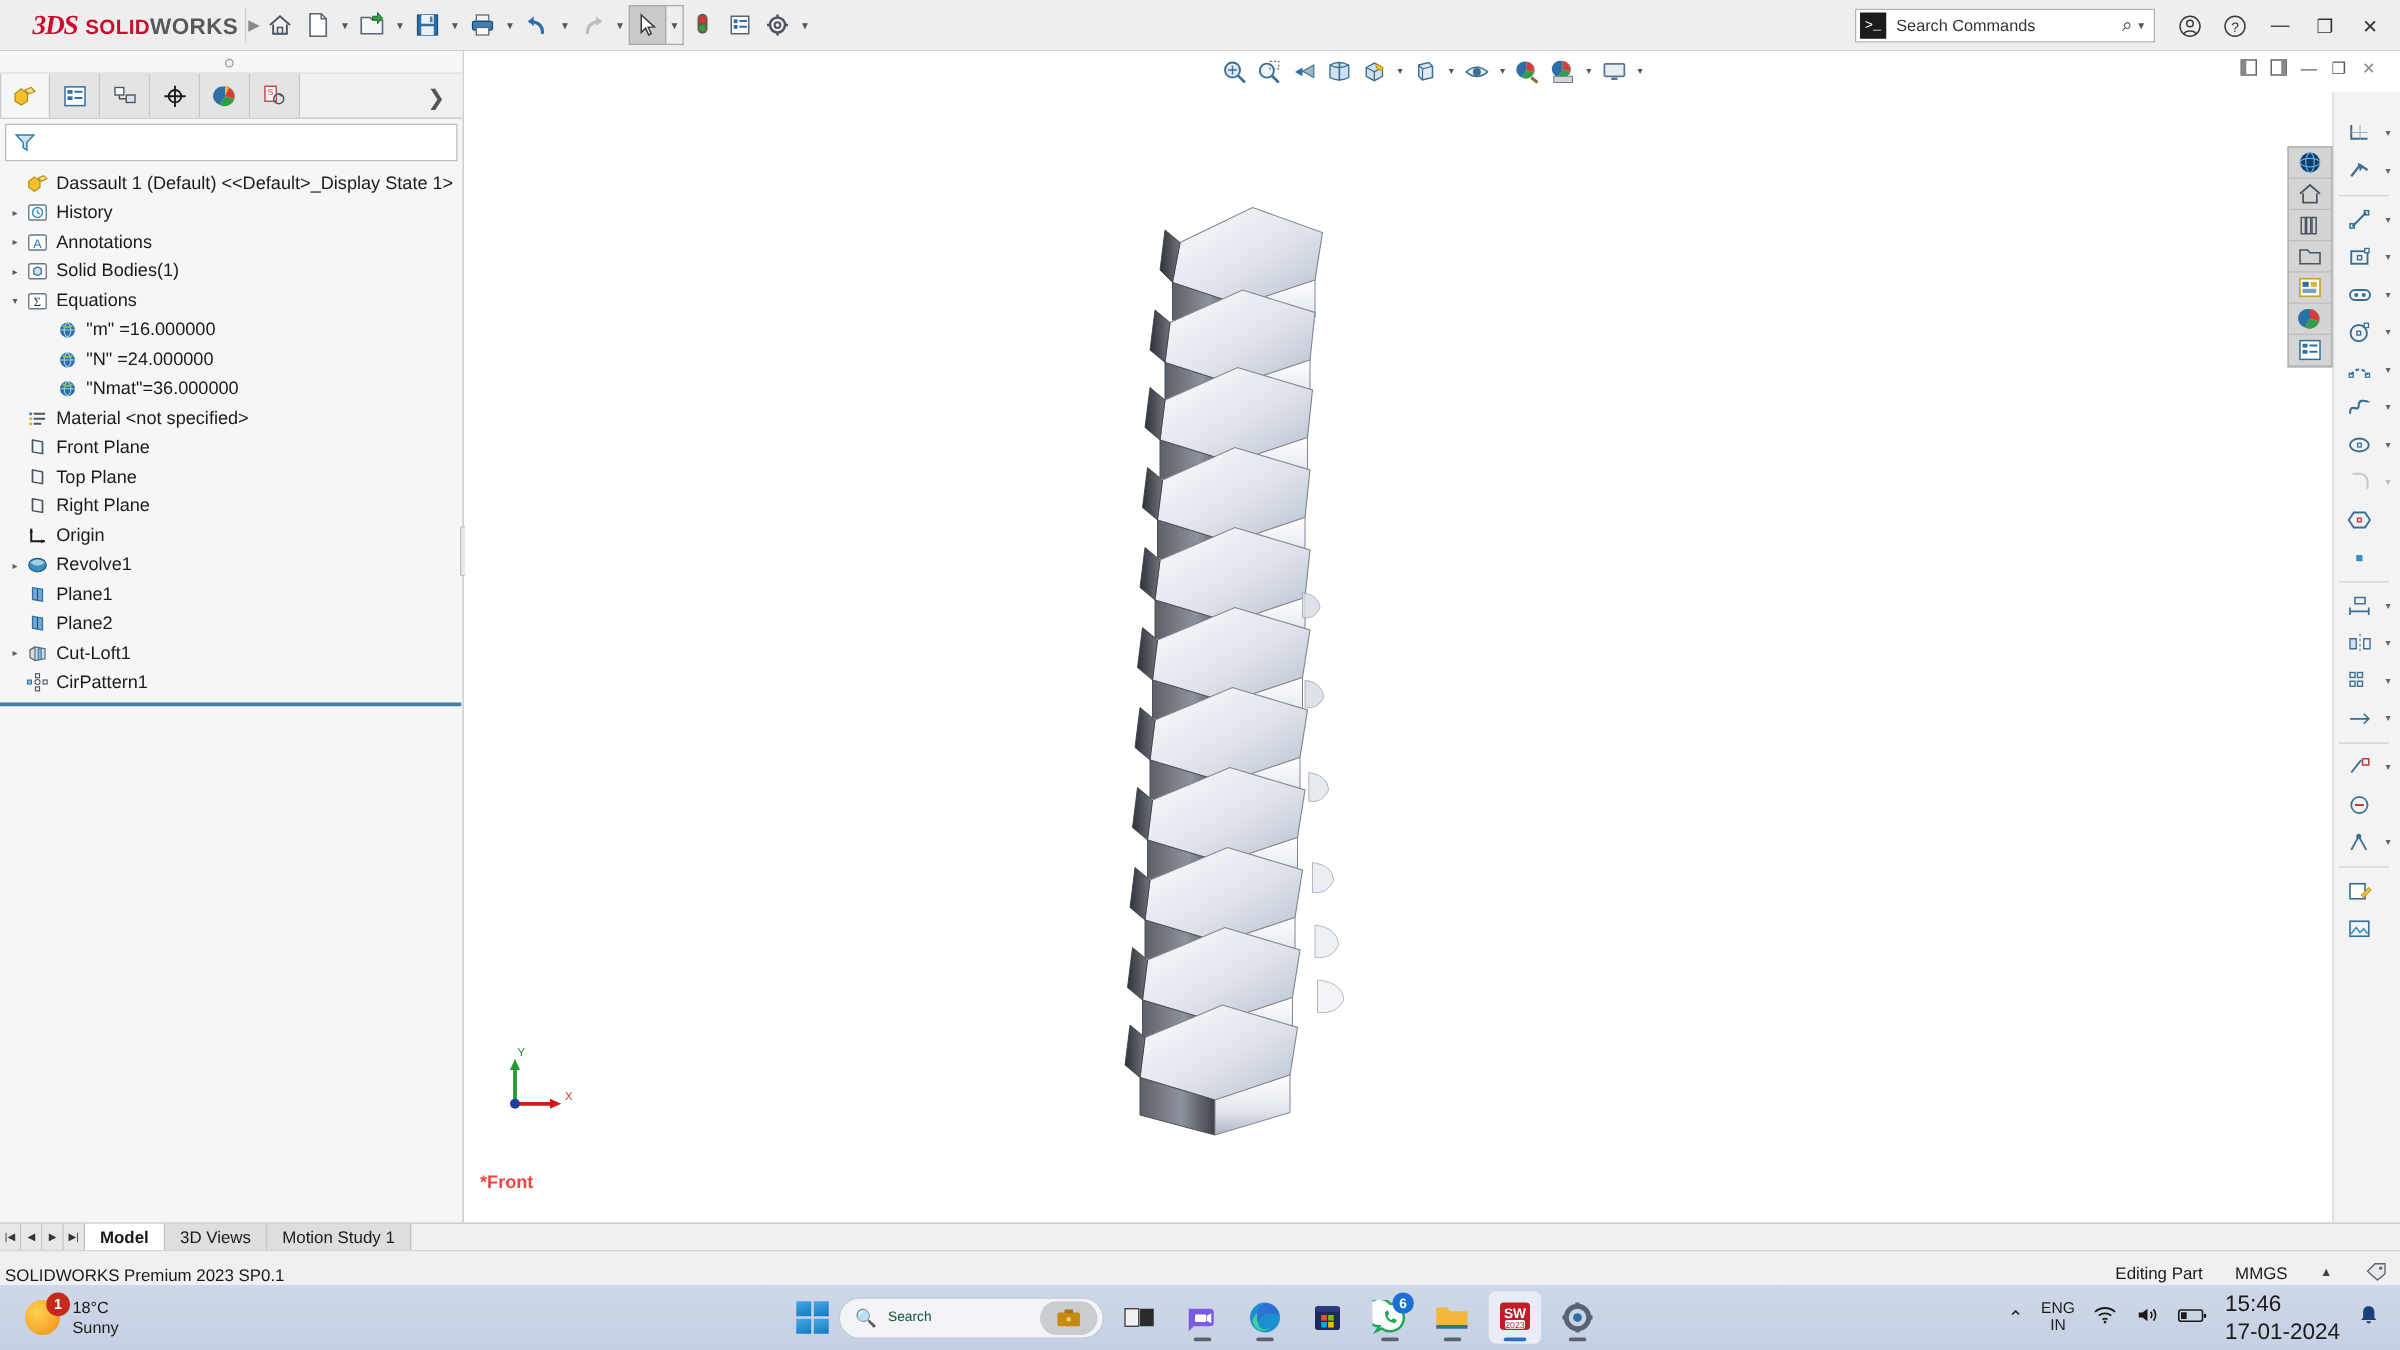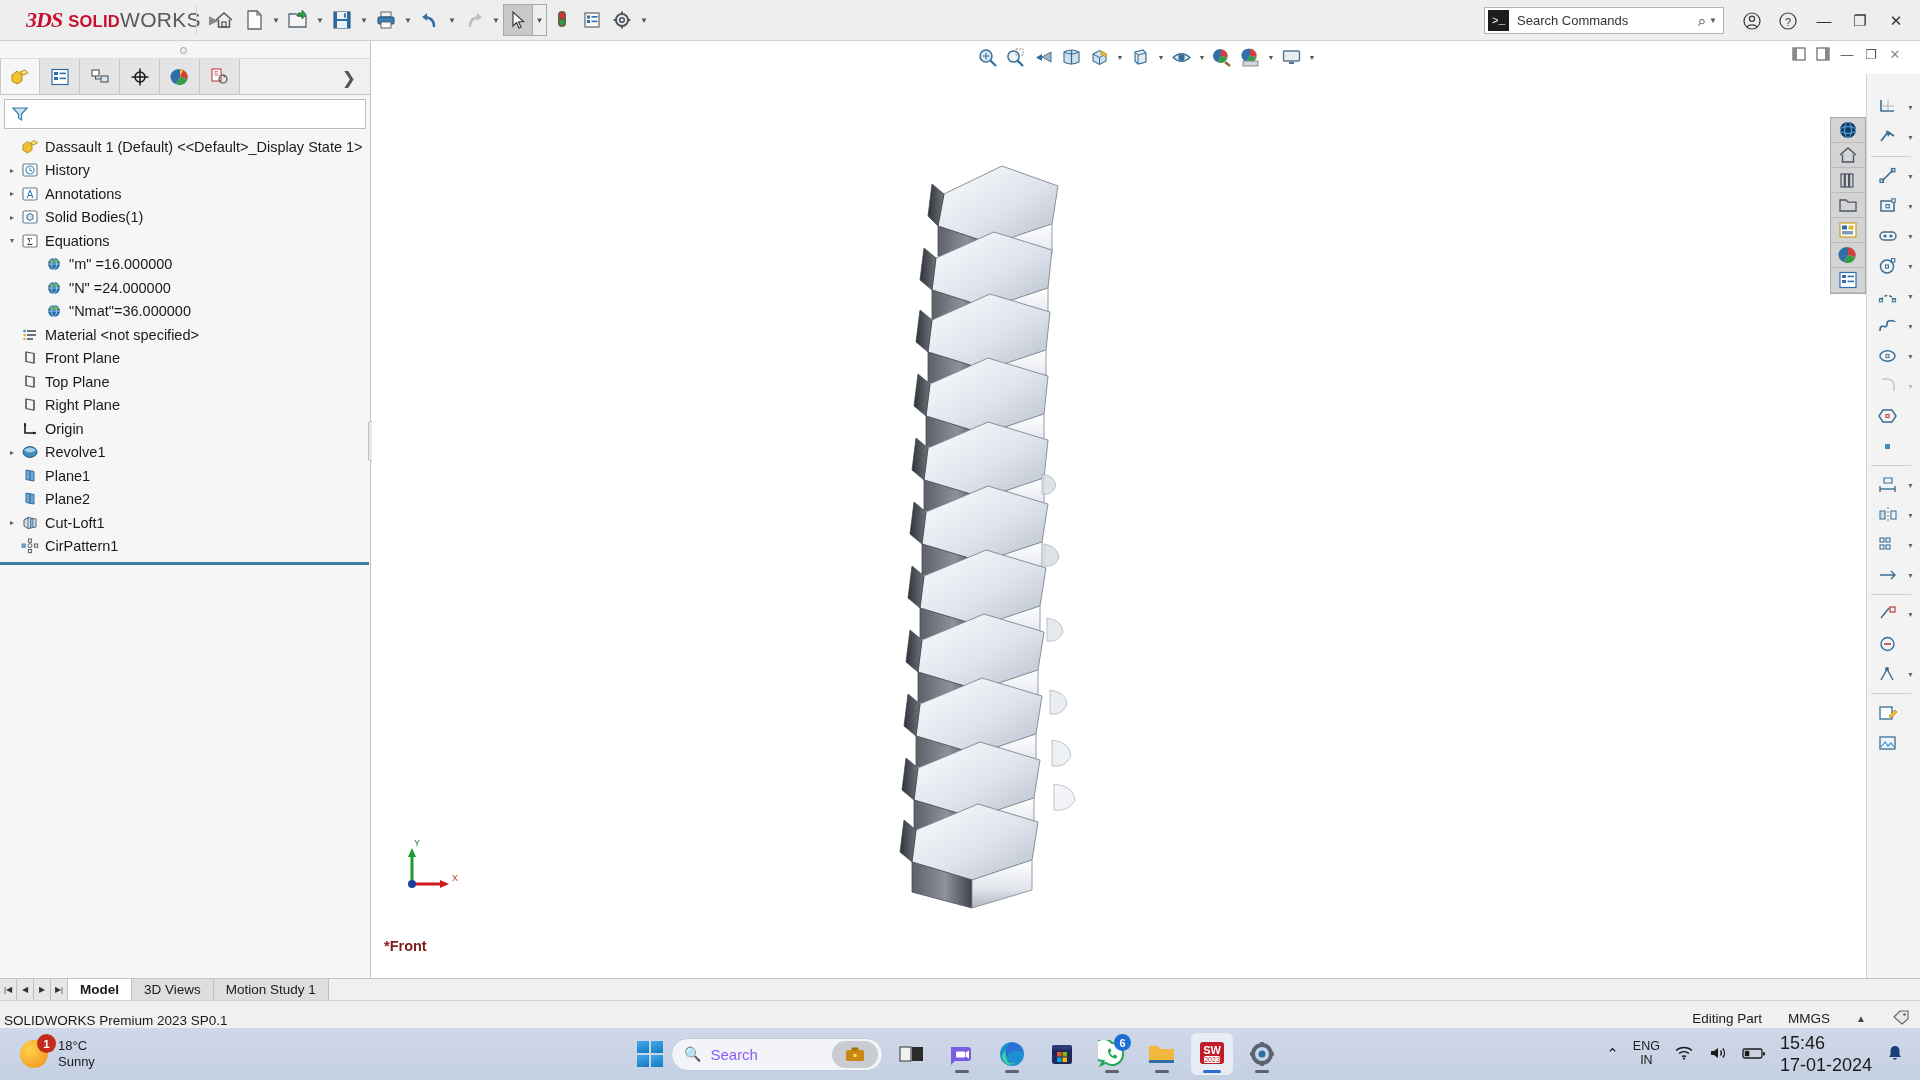--- a/index.html
+++ b/index.html
@@ -21,21 +21,21 @@
   }
   .sw-logo {
     display: flex; align-items: baseline; padding-left: 26px; width: 190px;
     letter-spacing: .2px;
   }
   .sw-logo .ds {
     color: #c8102e; font-size: 22px; font-weight: bold; font-style: italic;
     font-family: "Liberation Serif", serif; letter-spacing: -1px;
   }
   .sw-logo .solid { color: #c8102e; font-size: 16.5px; font-weight: bold; letter-spacing: .3px;}
-  .sw-logo .works { color: #58595b; font-size: 21px; font-weight: normal; letter-spacing: .3px;}
+  .sw-logo .works { color: #58595b; font-size: 18px; font-weight: bold; letter-spacing: .3px;}
   .logo-arrow { color: #888; font-size: 12px; margin-left: 8px; align-self: center;}
   .tb-sep { width: 1px; height: 28px; background: #cfcfcf; margin: 0 6px; }
 
   .tb-icons { display: flex; align-items: center; height: 41px; margin-left: 6px; }
   .tbtn {
     width: 30px; height: 32px; display: flex; align-items: center; justify-content: center;
     position: relative;
   }
   .tbtn.sel { background: #c9c9c9; border: 1px solid #a8a8a8; }
   .caret {
@@ -135,21 +135,21 @@
     color: #555;
   }
   .vt-right .b { width: 18px; height: 18px; display:flex;align-items:center;justify-content:center; font-size: 13px;}
   .canvas3d {
     position: absolute; left: 0; top: 33px; right: 54px; bottom: 0;
     background: #ffffff; overflow: hidden;
   }
   .triad { position: absolute; left: 30px; bottom: 78px; }
   .viewlabel {
     position: absolute; left: 12px; bottom: 24px; font-size: 14.5px;
-    color: #7f1d1d; font-weight: bold;
+    color: #ef4444; font-weight: bold;
   }
 
   
   .rtoolbar {
     position: absolute; right: 0; top: 33px; width: 54px; bottom: 0;
     background: #f3f3f3; border-left: 1px solid #d4d4d4;
     display: flex; flex-direction: column; align-items: flex-start;
     padding-top: 18px;
   }
   .rbtn {
@@ -216,21 +216,21 @@
     position: absolute; left: 50%; transform: translateX(-50%);
     display: flex; align-items: center; gap: 8px;
   }
   .winstart { width: 26px; height: 26px; display: grid; grid-template-columns: 1fr 1fr; grid-gap: 2.5px; }
   .winstart i { background: linear-gradient(160deg,#4aa8e8,#0e7ac4); display: block; }
   .searchpill {
     width: 212px; height: 33px; border-radius: 17px; background: #f2f4f8;
     border: 1px solid #c3ccda; display: flex; align-items: center; padding: 0 4px 0 12px;
   }
   .searchpill .q { font-size: 14px; color: #333; }
-  .searchpill .lbl { font-size: 15px; color: #8b5cf6; margin-left: 9px; flex: 1; }
+  .searchpill .lbl { font-size: 11px; color: #14532d; margin-left: 9px; flex: 1; }
   .briefcase {
     width: 46px; height: 27px; border-radius: 14px; background: #c9ccd1;
     display: flex; align-items: center; justify-content: center;
   }
   .tbapp { width: 42px; height: 42px; display:flex;align-items:center;justify-content:center; position: relative;}
   .tbapp .dot { position: absolute; bottom: 2px; width: 14px; height: 3px; border-radius: 2px; background: #5d6470;}
   .tbapp.active { background: #e7ecf5; border-radius: 6px; }
   .tbapp.active .dot { background: #2a6fc9; width: 18px; }
   .tray {
     position: absolute; right: 0; display: flex; align-items: center; gap: 14px; padding-right: 16px;

